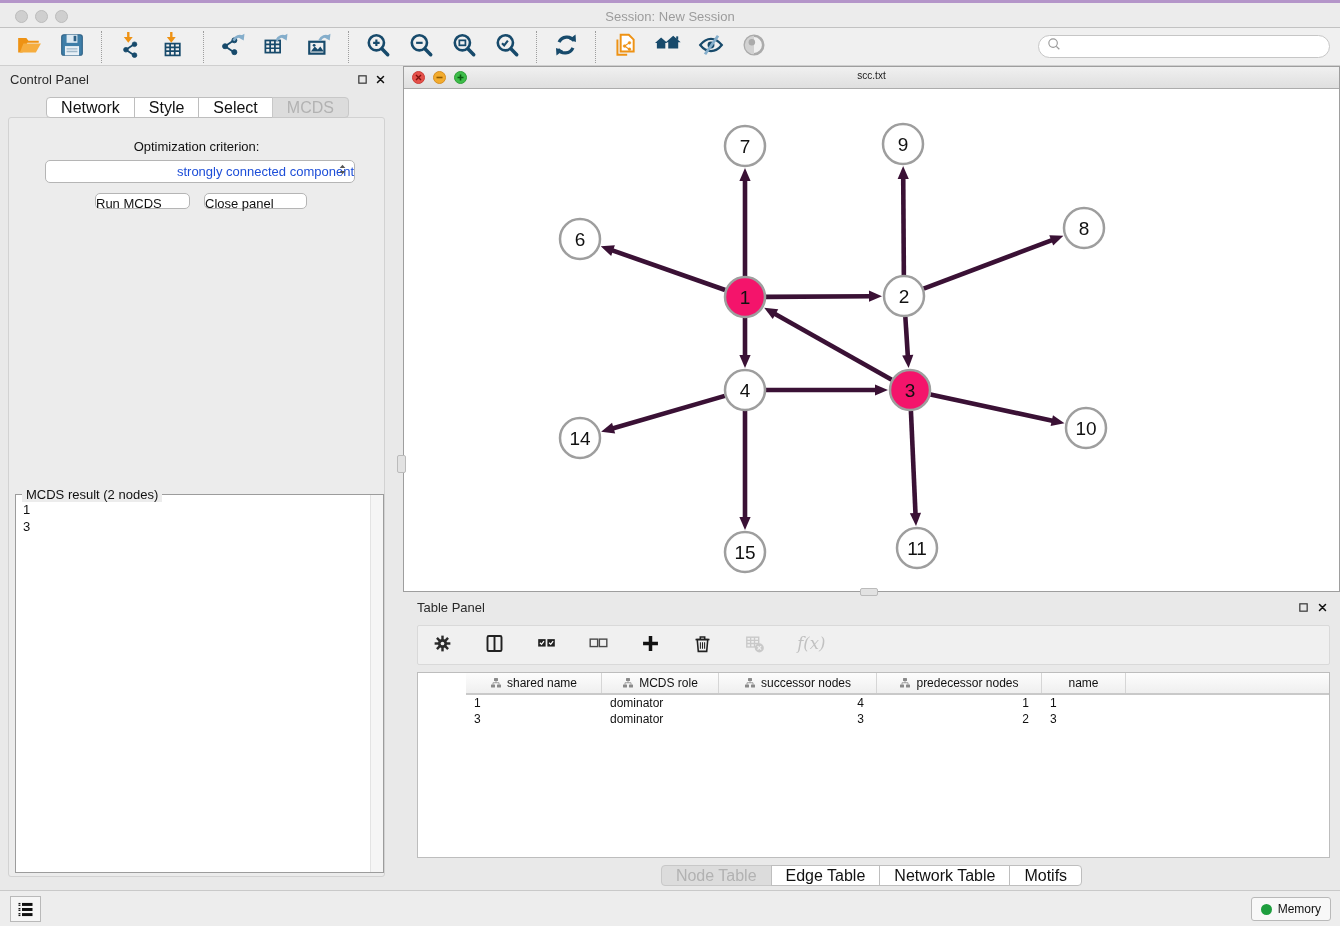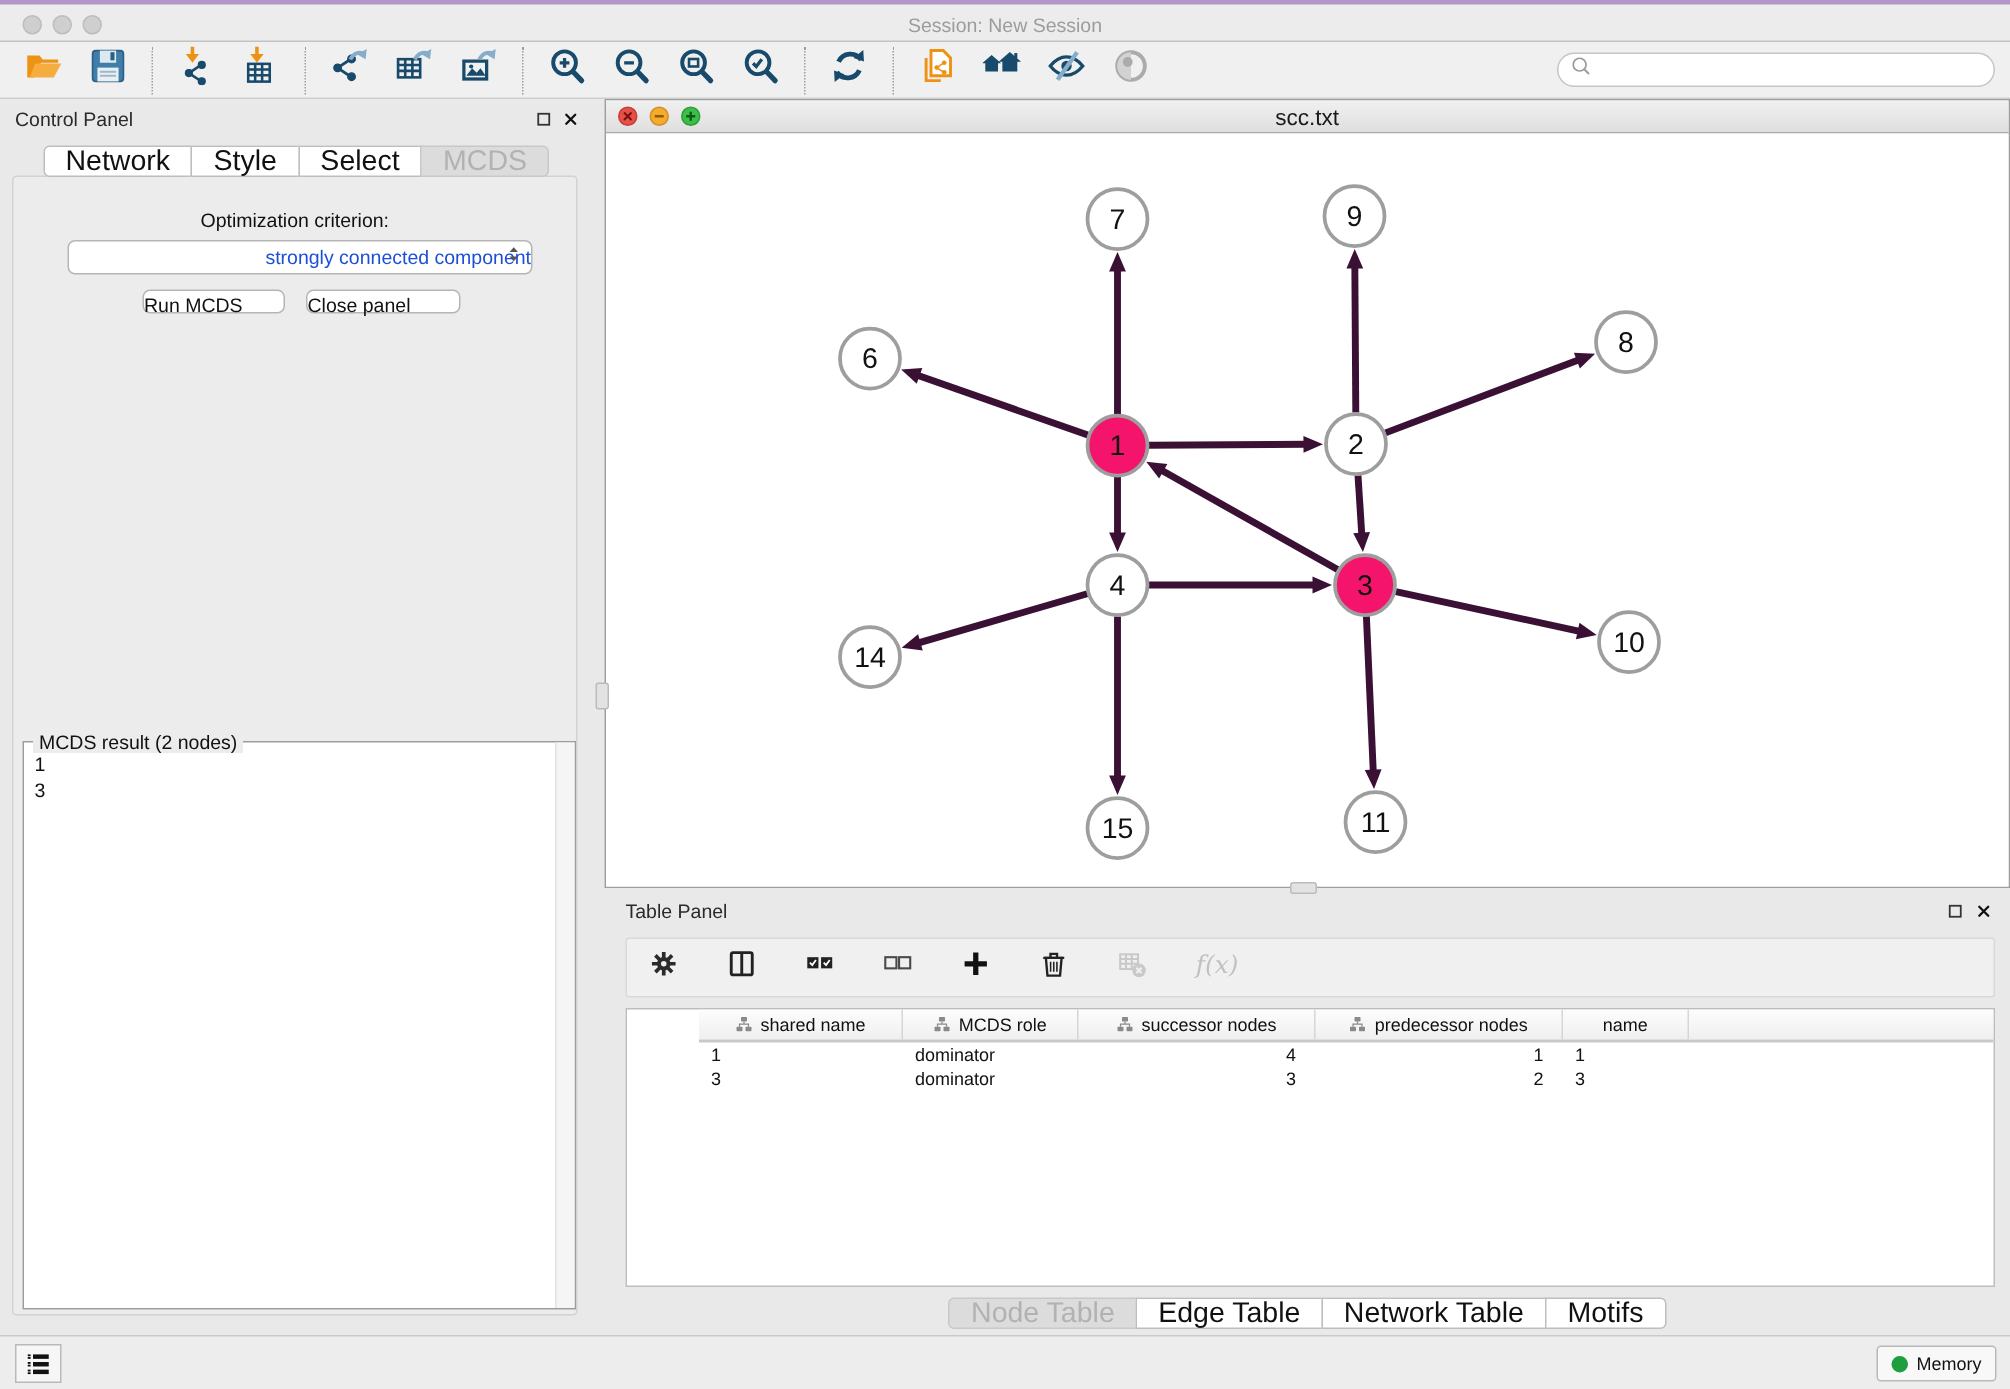--- a/index.html
+++ b/index.html
@@ -26,21 +26,21 @@
   
   .panel-title{font-size:13px;color:#2A2A2A;}
   .win-btn{width:13px;height:13px;display:flex;align-items:center;justify-content:center;}
   
   .control-panel{position:absolute;left:0;top:66px;width:395px;height:822px;}
   .cp-title{position:absolute;left:10px;top:6px;}
   .cp-float{position:absolute;right:26px;top:7px;}
   .cp-close{position:absolute;right:8px;top:7px;}
   .cp-tabs{position:absolute;left:0;top:31px;width:100%;display:flex;justify-content:center;z-index:3;}
   .tab{height:19px;line-height:19px;padding:0 14px;background:#fff;border:1px solid #BEBEBE;
-       font-size:19px;color:#111;margin-left:-1px;cursor:default;}
+       font-size:16px;color:#111;margin-left:-1px;cursor:default;}
   .tab:first-child{border-radius:4px 0 0 4px;margin-left:0;}
   .tab:last-child{border-radius:0 4px 4px 0;}
   .tab.selected{background:#DCDCDC;color:#B2B2B2;border-color:#C8C8C8;}
   .cp-body{position:absolute;left:8px;top:51px;width:377px;height:760px;background:#ECECEC;
            border:1px solid #D2D2D2;border-radius:3px;box-sizing:border-box;}
   .opt-label{position:absolute;left:0;top:21px;width:100%;text-align:center;font-size:13px;color:#111;}
   .combo{position:absolute;left:36px;top:42px;width:310px;height:23px;background:#fff;
          border:1px solid #B5B5B5;border-radius:5px;display:flex;align-items:center;
          padding-left:9px;box-sizing:border-box;font-size:13px;color:#1d4ed8;cursor:default;justify-content:flex-end;}
   .combo-stepper{position:absolute;right:4px;top:1px;}
@@ -50,21 +50,21 @@
   .btn-close{left:195px;top:75px;width:103px;}
   .resultbox{position:absolute;left:6px;top:376px;width:367px;height:377px;border:1px solid #9C9C9C;background:#fff;}
   .resultbox .legend{position:absolute;left:6px;top:-8px;background:#ECECEC;padding:0 4px;font-size:13px;color:#111;}
   .result-scroll{position:absolute;right:0;top:0;width:12px;height:100%;background:#F5F5F5;border-left:1px solid #E3E3E3;}
   .result-lines{position:absolute;left:7px;top:6px;font-size:13px;line-height:17px;color:#111;}
   
   .net-window{position:absolute;left:403px;top:66px;width:937px;height:526px;background:#fff;
               border:1px solid #9E9E9E;box-sizing:border-box;}
   .net-titlebar{position:absolute;left:0;top:0;width:100%;height:22px;
                 background:linear-gradient(#F0F0F0,#DFDFDF);border-bottom:1px solid #ACACAC;box-sizing:border-box;}
-  .net-title{position:absolute;left:0;top:3px;width:100%;text-align:center;font-size:15px;color:#1A1A1A;}
+  .net-title{position:absolute;left:0;top:3px;width:100%;text-align:center;font-size:10px;color:#1A1A1A;}
   .net-lights{position:absolute;left:8px;top:4px;display:flex;gap:8px;}
   .light{width:13px;height:13px;border-radius:50%;box-sizing:border-box;display:flex;align-items:center;justify-content:center;}
   .light.red{background:#E5504A;border:1px solid #C93D37;}
   .light.yellow{background:#F3AC2E;border:1px solid #D68F23;}
   .light.green{background:#3DBD49;border:1px solid #2E9E38;}
   .net-canvas{position:absolute;left:0;top:22px;width:935px;height:502px;background:#fff;}
   
   .split-v{position:absolute;left:397px;top:455px;width:7px;height:16px;background:#E2E2E2;
            border:1px solid #BBB;border-radius:2px;z-index:4;}
   .split-h{position:absolute;left:860px;top:588px;width:16px;height:6px;background:#E2E2E2;

